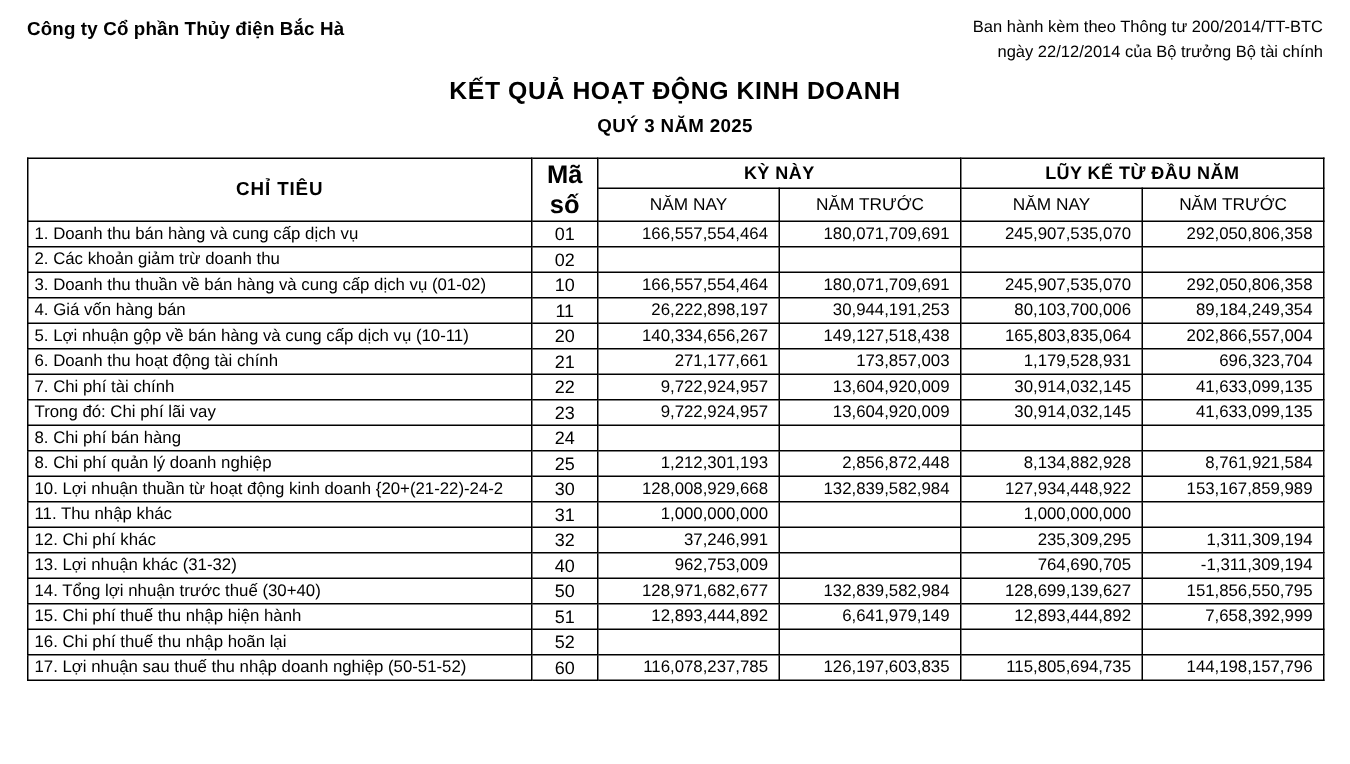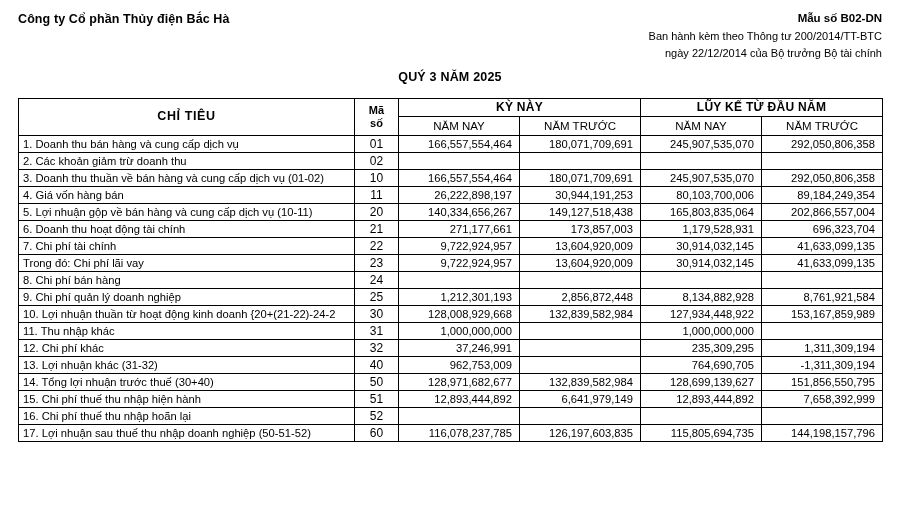--- a/index.html
+++ b/index.html
@@ -86,21 +86,21 @@
   thead th.sub-head {
     font-size: 11.5px;
     font-weight: normal;
     padding: 2px 4px;
   }
   thead th.chi-tieu {
     font-size: 12.5px;
     letter-spacing: 0.6px;
   }
   thead th.ma-so {
-    font-size: 11px;
+    font-size: 17px;
     line-height: 1.15;
   }
   tbody td.name {
     text-align: left;
     font-size: 11.2px;
     white-space: nowrap;
     overflow: hidden;
   }
   tbody td.code {
     text-align: center;
@@ -118,27 +118,27 @@
   tbody tr { height: 17px; }
 </style>
 </head>
 <body>
 
 <div class="page">
 
   <div class="header-row">
     <div class="company-name">Công ty Cổ phần Thủy điện Bắc Hà</div>
     <div class="form-meta">
-      <div class="form-code">Mẫu số B02-DN</div>
       <div>Ban hành kèm theo Thông tư 200/2014/TT-BTC</div>
       <div>ngày 22/12/2014 của Bộ trưởng Bộ tài chính</div>
     </div>
   </div>
 
   <div class="title-block">
+    <div class="doc-title">KẾT QUẢ HOẠT ĐỘNG KINH DOANH</div>
     <div class="doc-period">QUÝ 3 NĂM 2025</div>
   </div>
 
   <table class="report">
     <colgroup>
       <col class="col-name">
       <col class="col-code">
       <col class="col-num">
       <col class="col-num">
       <col class="col-num">
@@ -228,21 +228,21 @@
         </tr>
         <tr>
           <td class="name">8. Chi phí bán hàng</td>
           <td class="code">24</td>
           <td class="num"></td>
           <td class="num"></td>
           <td class="num"></td>
           <td class="num"></td>
         </tr>
         <tr>
-          <td class="name">9. Chi phí quản lý doanh nghiệp</td>
+          <td class="name">8. Chi phí quản lý doanh nghiệp</td>
           <td class="code">25</td>
           <td class="num">1,212,301,193</td>
           <td class="num">2,856,872,448</td>
           <td class="num">8,134,882,928</td>
           <td class="num">8,761,921,584</td>
         </tr>
         <tr>
           <td class="name">10. Lợi nhuận thuần từ hoạt động kinh doanh {20+(21-22)-24-2</td>
           <td class="code">30</td>
           <td class="num">128,008,929,668</td>

